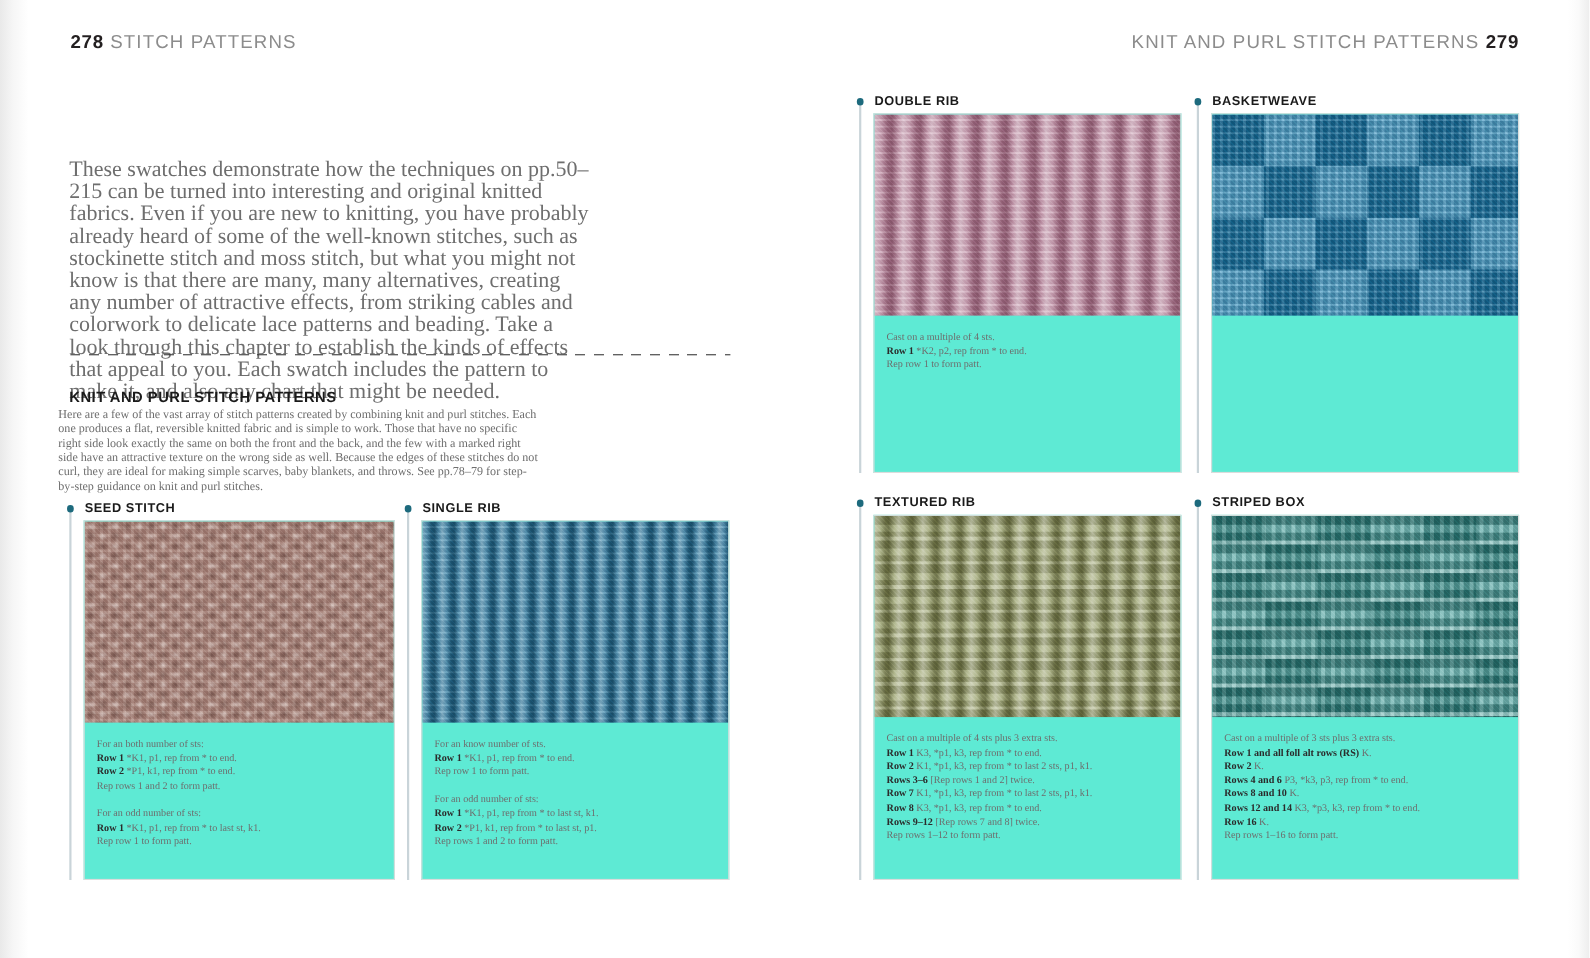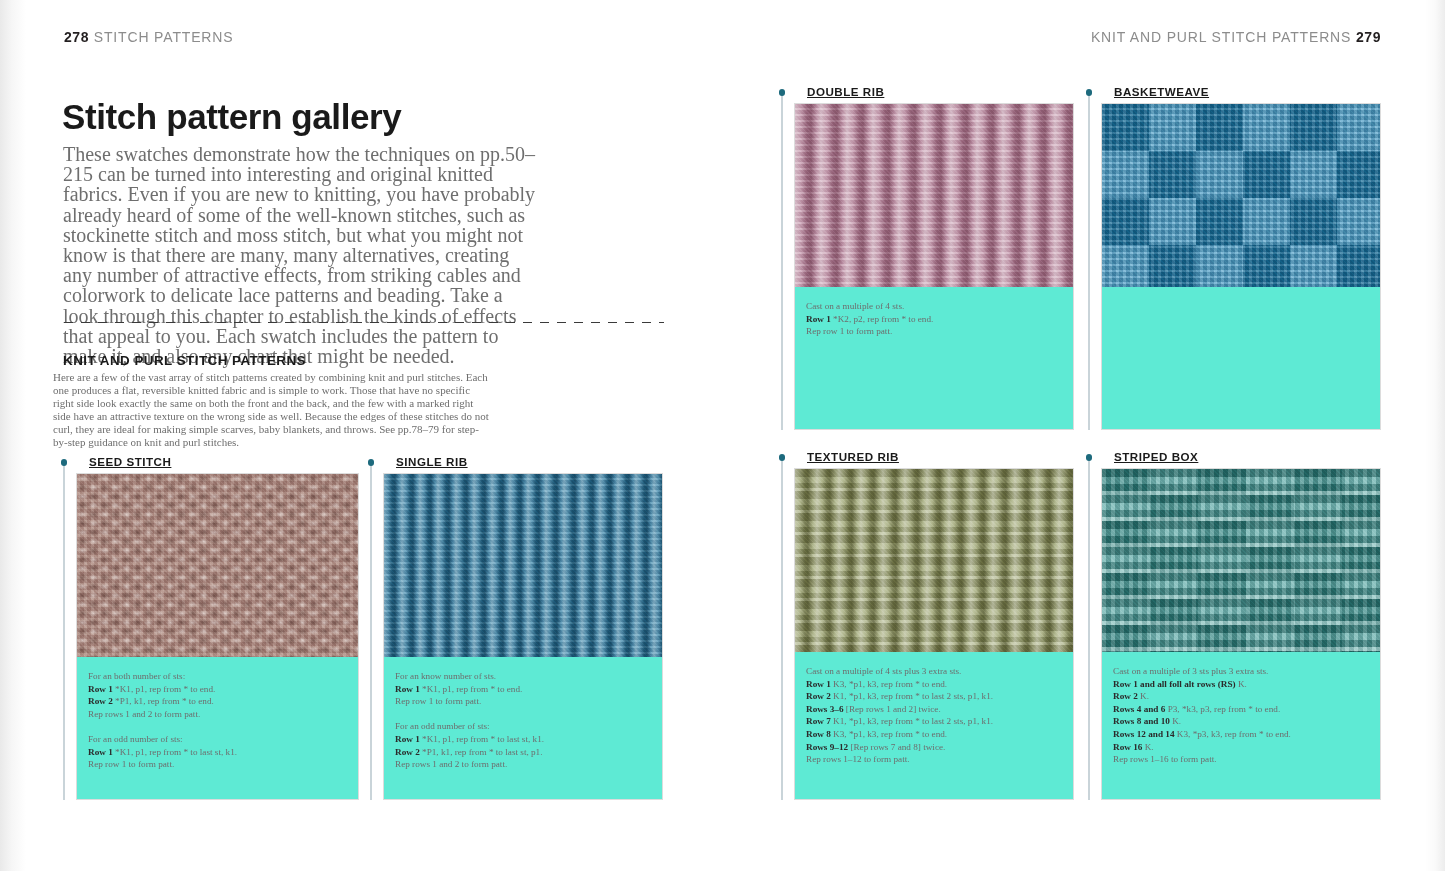--- a/index.html
+++ b/index.html
@@ -17,21 +17,21 @@
     position:absolute; left:0; top:0; width:26px; height:871px;
     background:linear-gradient(to right,#e9e9e9 0%,#f6f6f6 45%,#ffffff 100%);
   }
   .gutter-shadow-r{
     position:absolute; right:0; top:0; width:20px; height:871px;
     background:linear-gradient(to left,#ededed 0%,#fafafa 50%,#ffffff 100%);
   }
 
   
   .runhead{
-    position:absolute; font-size:14px; letter-spacing:.06em;
+    position:absolute; font-size:17px; letter-spacing:.06em;
     color:#8c8c8c; font-weight:400; white-space:nowrap;
   }
   .runhead .num{ color:#231f20; font-weight:700; letter-spacing:.04em; }
   #runhead-left{ left:64px; top:29px; }
   #runhead-right{ right:64px; top:29px;margin-left:12px; }
 
   
   .title{
     position:absolute; left:62px; top:74px;
     font-size:35px; font-weight:700; letter-spacing:-.4px; color:#1a1a1a;
@@ -60,24 +60,23 @@
   .card .accent{
     position:absolute; left:0; top:6px; width:1.5px; bottom:0;
     background:#c9d4d9;
   }
   .card .dot{
     position:absolute; left:-2.5px; top:4px;
     width:6.5px; height:6.5px; border-radius:50%;
     background:#1d6a7d;
   }
   .card .cardtitle{
-    position:absolute; left:26px; top:0;
+    position:absolute; left:14px; top:0;
     font-size:11.6px; font-weight:600; letter-spacing:.045em; color:#1a1a1a;
     white-space:nowrap;
-    text-decoration:underline;
   }
   .card .frame{
     position:absolute; left:13px; top:18px; right:0; bottom:0;
     border:1px solid #dcdcdc; background:#5eead4;
   }
   .swatch{
     position:absolute; left:0; top:0; right:0;
     overflow:hidden;
   }
   .instr{
@@ -187,21 +186,20 @@
 
   <div class="runhead" id="runhead-left">
     <span class="num">278</span>
     <span>STITCH PATTERNS</span>
   </div>
   <div class="runhead" id="runhead-right">
     <span>KNIT AND PURL STITCH PATTERNS</span>
     <span class="num">279</span>
   </div>
 
-  <h1 class="title">Stitch pattern gallery</h1>
   <p class="intro">These swatches demonstrate how the techniques on pp.50–215 can be turned into interesting and original knitted fabrics. Even if you are new to knitting, you have probably already heard of some of the well-known stitches, such as stockinette stitch and moss stitch, but what you might not know is that there are many, many alternatives, creating any number of attractive effects, from striking cables and colorwork to delicate lace patterns and beading. Take a look through this chapter to establish the kinds of effects that appeal to you. Each swatch includes the pattern to make it, and also any chart that might be needed.</p>
   <div class="dashed-rule"></div>
   <h2 class="section-head">KNIT AND PURL STITCH PATTERNS</h2>
   <p class="section-body">Here are a few of the vast array of stitch patterns created by combining knit and purl stitches. Each one produces a flat, reversible knitted fabric and is simple to work. Those that have no specific right side look exactly the same on both the front and the back, and the few with a marked right side have an attractive texture on the wrong side as well. Because the edges of these stitches do not curl, they are ideal for making simple scarves, baby blankets, and throws. See pp.78–79 for step-by-step guidance on knit and purl stitches.</p>
 
   <div class="card" style="left:63px; top:455px; width:296px; height:345px;">
     <div class="accent"></div>
     <div class="dot"></div>
     <div class="cardtitle">SEED STITCH</div>
     <div class="frame">

